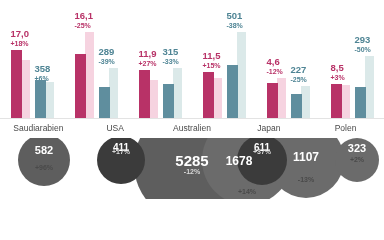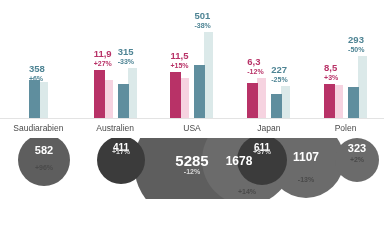--- a/index.html
+++ b/index.html
@@ -154,32 +154,60 @@
 </style>
 </head>
 <body>
 
 <div id="stage">
 
   <div id="bars-area">
       <div class="group">
         <div class="pairs">
           <div class="pair">
+            <div class="bar-main c-magenta" style="height: 68px;"></div>
+            <div class="bar-ghost c-magenta-ghost" style="height: 58px;"></div>
+            <div class="lbl m" style="left: 0px; bottom: 71px;">
+              <span class="v">17,0</span>
+              <span class="d">+18%</span>
+            </div>
+          </div>
+          <div class="pair">
             <div class="bar-main c-teal" style="height: 38px;"></div>
             <div class="bar-ghost c-teal-ghost" style="height: 36px;"></div>
             <div class="lbl t" style="left: 0px; bottom: 36px;">
               <span class="v">358</span>
               <span class="d">+6%</span>
             </div>
           </div>
         </div>
       </div>
       <div class="group">
         <div class="pairs">
           <div class="pair">
+            <div class="bar-main c-magenta" style="height: 64px;"></div>
+            <div class="bar-ghost c-magenta-ghost" style="height: 86px;"></div>
+            <div class="lbl m" style="left: 0px; bottom: 89px;">
+              <span class="v">16,1</span>
+              <span class="d">-25%</span>
+            </div>
+          </div>
+          <div class="pair">
+            <div class="bar-main c-teal" style="height: 31px;"></div>
+            <div class="bar-ghost c-teal-ghost" style="height: 50px;"></div>
+            <div class="lbl t" style="left: 0px; bottom: 53px;">
+              <span class="v">289</span>
+              <span class="d">-39%</span>
+            </div>
+          </div>
+        </div>
+      </div>
+      <div class="group">
+        <div class="pairs">
+          <div class="pair">
             <div class="bar-main c-magenta" style="height: 48px;"></div>
             <div class="bar-ghost c-magenta-ghost" style="height: 38px;"></div>
             <div class="lbl m" style="left: 0px; bottom: 51px;">
               <span class="v">11,9</span>
               <span class="d">+27%</span>
             </div>
           </div>
           <div class="pair">
             <div class="bar-main c-teal" style="height: 34px;"></div>
             <div class="bar-ghost c-teal-ghost" style="height: 50px;"></div>
@@ -209,21 +237,21 @@
             </div>
           </div>
         </div>
       </div>
       <div class="group">
         <div class="pairs">
           <div class="pair">
             <div class="bar-main c-magenta" style="height: 35px;"></div>
             <div class="bar-ghost c-magenta-ghost" style="height: 40px;"></div>
             <div class="lbl m" style="left: 0px; bottom: 43px;">
-              <span class="v">6,3</span>
+              <span class="v">4,6</span>
               <span class="d">-12%</span>
             </div>
           </div>
           <div class="pair">
             <div class="bar-main c-teal" style="height: 24px;"></div>
             <div class="bar-ghost c-teal-ghost" style="height: 32px;"></div>
             <div class="lbl t" style="left: 0px; bottom: 35px;">
               <span class="v">227</span>
               <span class="d">-25%</span>
             </div>
@@ -247,22 +275,22 @@
               <span class="v">293</span>
               <span class="d">-50%</span>
             </div>
           </div>
         </div>
       </div>
     </div>
 
   <div id="axis-row">
       <div class="axis-cell">Saudiarabien</div>
+      <div class="axis-cell">USA</div>
       <div class="axis-cell">Australien</div>
-      <div class="axis-cell">USA</div>
       <div class="axis-cell">Japan</div>
       <div class="axis-cell">Polen</div>
     </div>
 
   <div id="circles-area">
       <div class="circle mid" style="width: 116px; height: 116px; left: 134px; top: -32px;"></div>
       <div class="circle light" style="width: 90px; height: 90px; left: 202px; top: -23px;"></div>
       <div class="circle light" style="width: 76px; height: 76px; left: 268px; top: -16px;"></div>
       <div class="circle mid" style="width: 52px; height: 52px; left: 18px; top: -4px;"></div>
       <div class="circle light" style="width: 44px; height: 44px; left: 335px; top: 0px;"></div>

